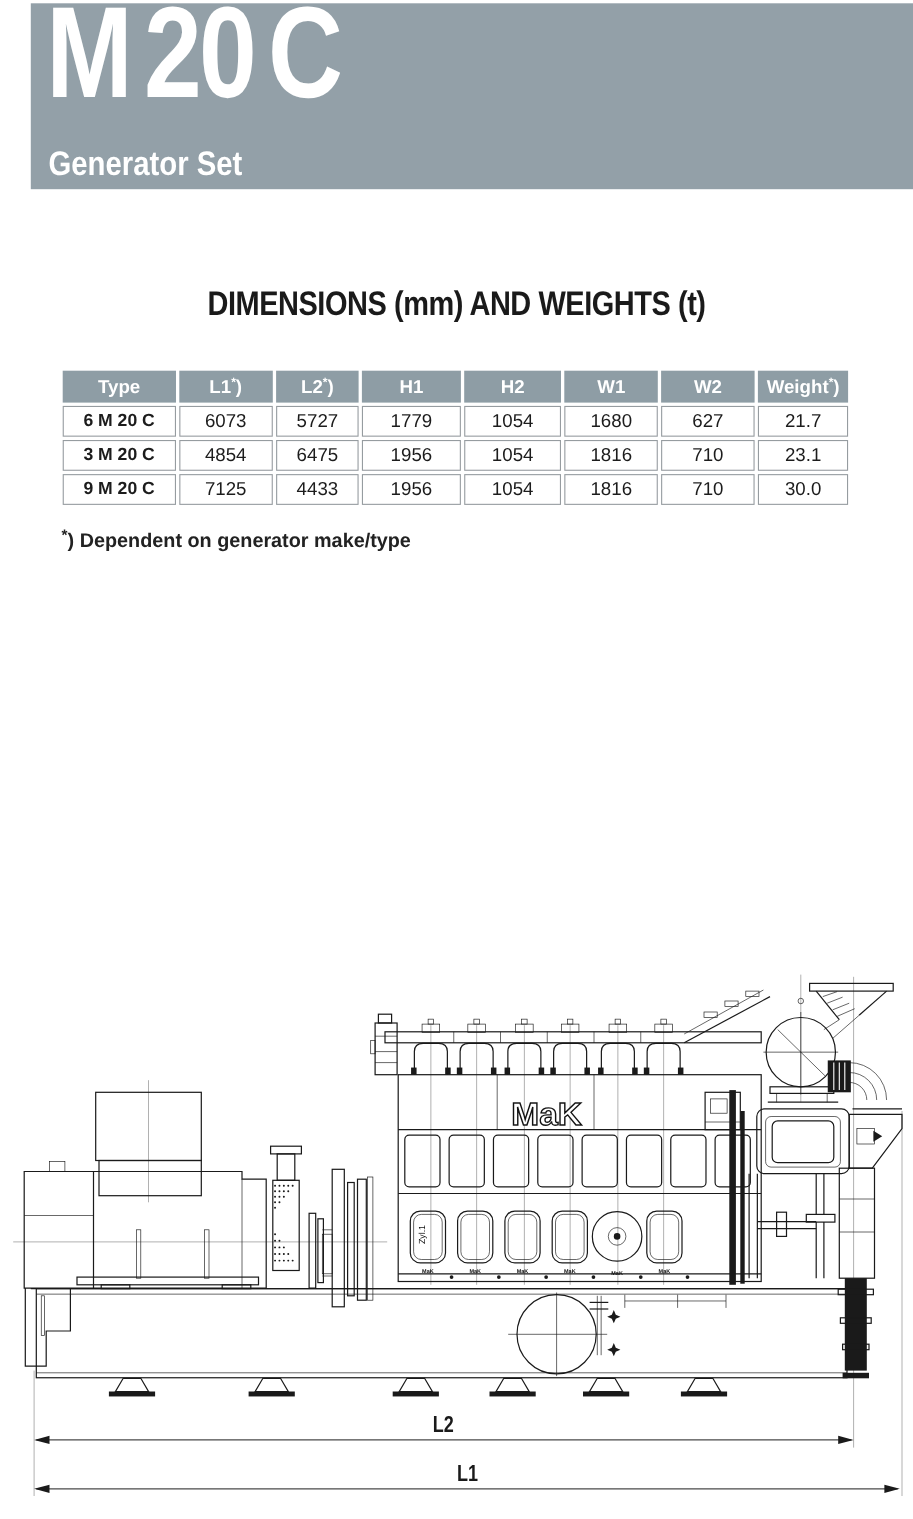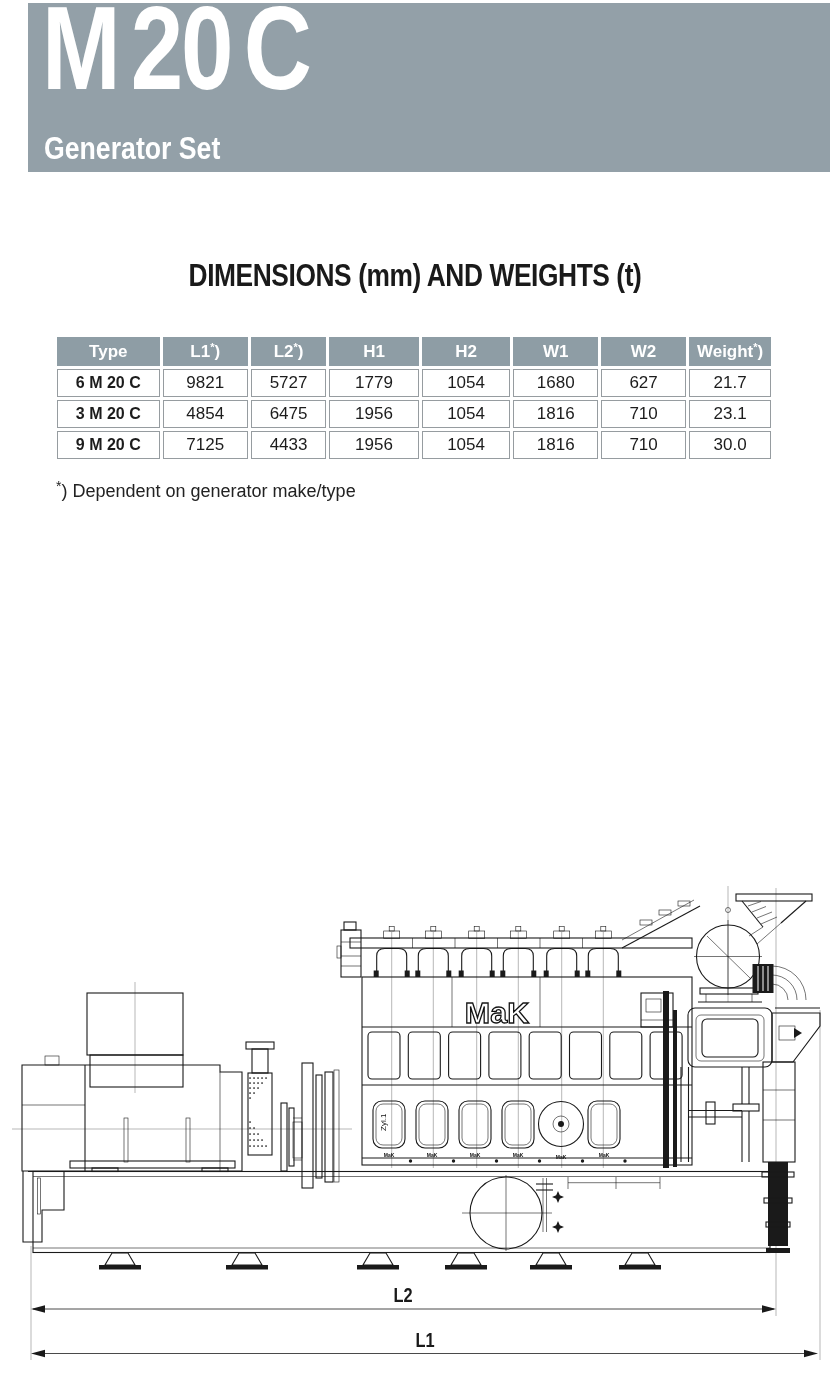--- a/index.html
+++ b/index.html
@@ -19,21 +19,21 @@
   
   .dim-table{position:absolute;left:54px;top:334px;width:720px;border-collapse:separate;
       border-spacing:3px;table-layout:fixed;}
   .dim-table th{background:#8e9da5;color:#fff;font-size:17px;font-weight:bold;
       height:29px;text-align:center;vertical-align:middle;padding:0;}
   .dim-table td{background:#fff;border:1.5px solid #969ca0;font-size:17px;color:#1c1c1c;
       height:26px;text-align:center;vertical-align:middle;padding:0;margin-top:48px;}
   .dim-table td.type{font-weight:bold;font-size:16px;}
   .dim-table sup{font-size:11px;vertical-align:6px;}
   
-  .footnote{position:absolute;left:56px;top:478px;font-size:18px;color:#222;}
+  .footnote{position:absolute;left:56px;top:478px;font-size:18px;color:#222;font-weight:bold;}
   .footnote sup{font-size:14px;vertical-align:6px;}
   
   .drawing{position:absolute;left:0;top:860px;width:830px;height:521px;}
   svg .ln{stroke:#1a1a1a;stroke-width:1.1;fill:none;}
   svg .tn{stroke:#1a1a1a;stroke-width:0.6;fill:none;}
   svg .cl{stroke:#999;stroke-width:0.7;fill:none;}
   svg .fl{fill:#1a1a1a;stroke:none;}
   svg .dim{stroke:#4a4a4a;stroke-width:1;fill:none;}
   svg .dimtxt{font-family:"Liberation Sans",sans-serif;font-weight:bold;font-size:21px;fill:#1a1a1a;}
   svg .dots{stroke:#1a1a1a;stroke-width:1.7;stroke-dasharray:0.1 3.9;stroke-linecap:round;fill:none;}
@@ -73,21 +73,21 @@
           <th>H1</th>
           <th>H2</th>
           <th>W1</th>
           <th>W2</th>
           <th>Weight<sup>*</sup>)</th>
         </tr>
       </thead>
     <tbody id="dim-body">
         <tr>
           <td class="type">6 M 20 C</td>
-          <td>9821</td>
+          <td>6073</td>
           <td>5727</td>
           <td>1779</td>
           <td>1054</td>
           <td>1680</td>
           <td>627</td>
           <td>21.7</td>
         </tr>
         <tr>
           <td class="type">3 M 20 C</td>
           <td>4854</td>

